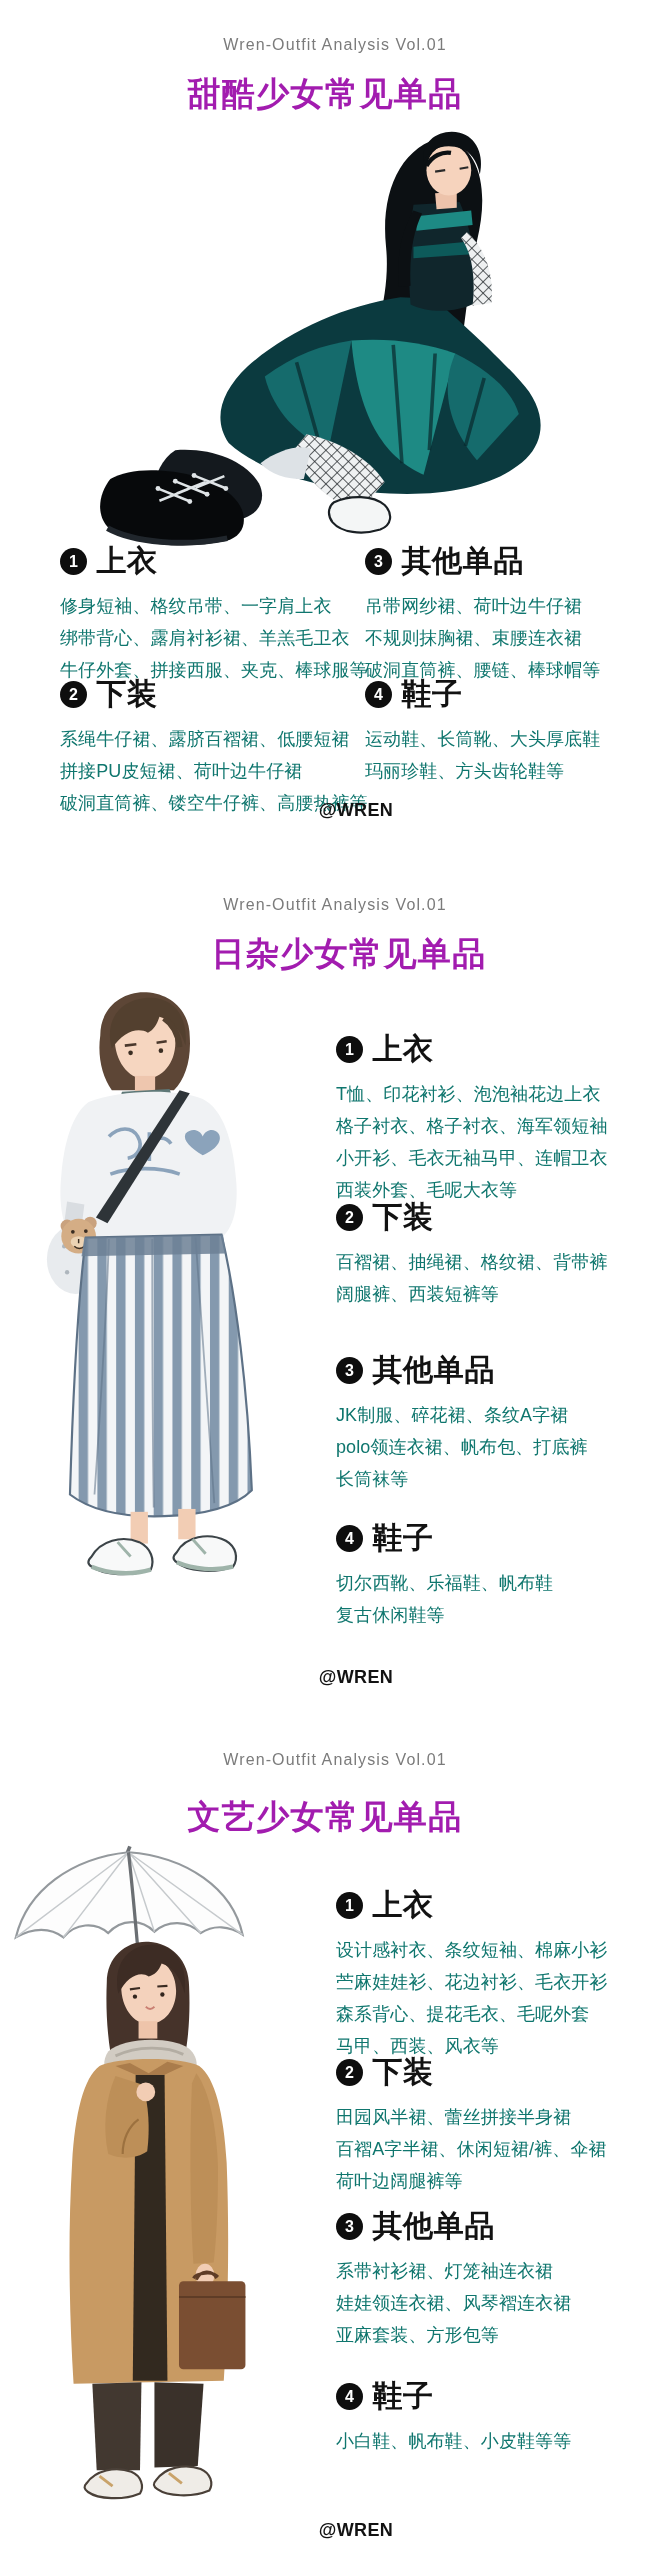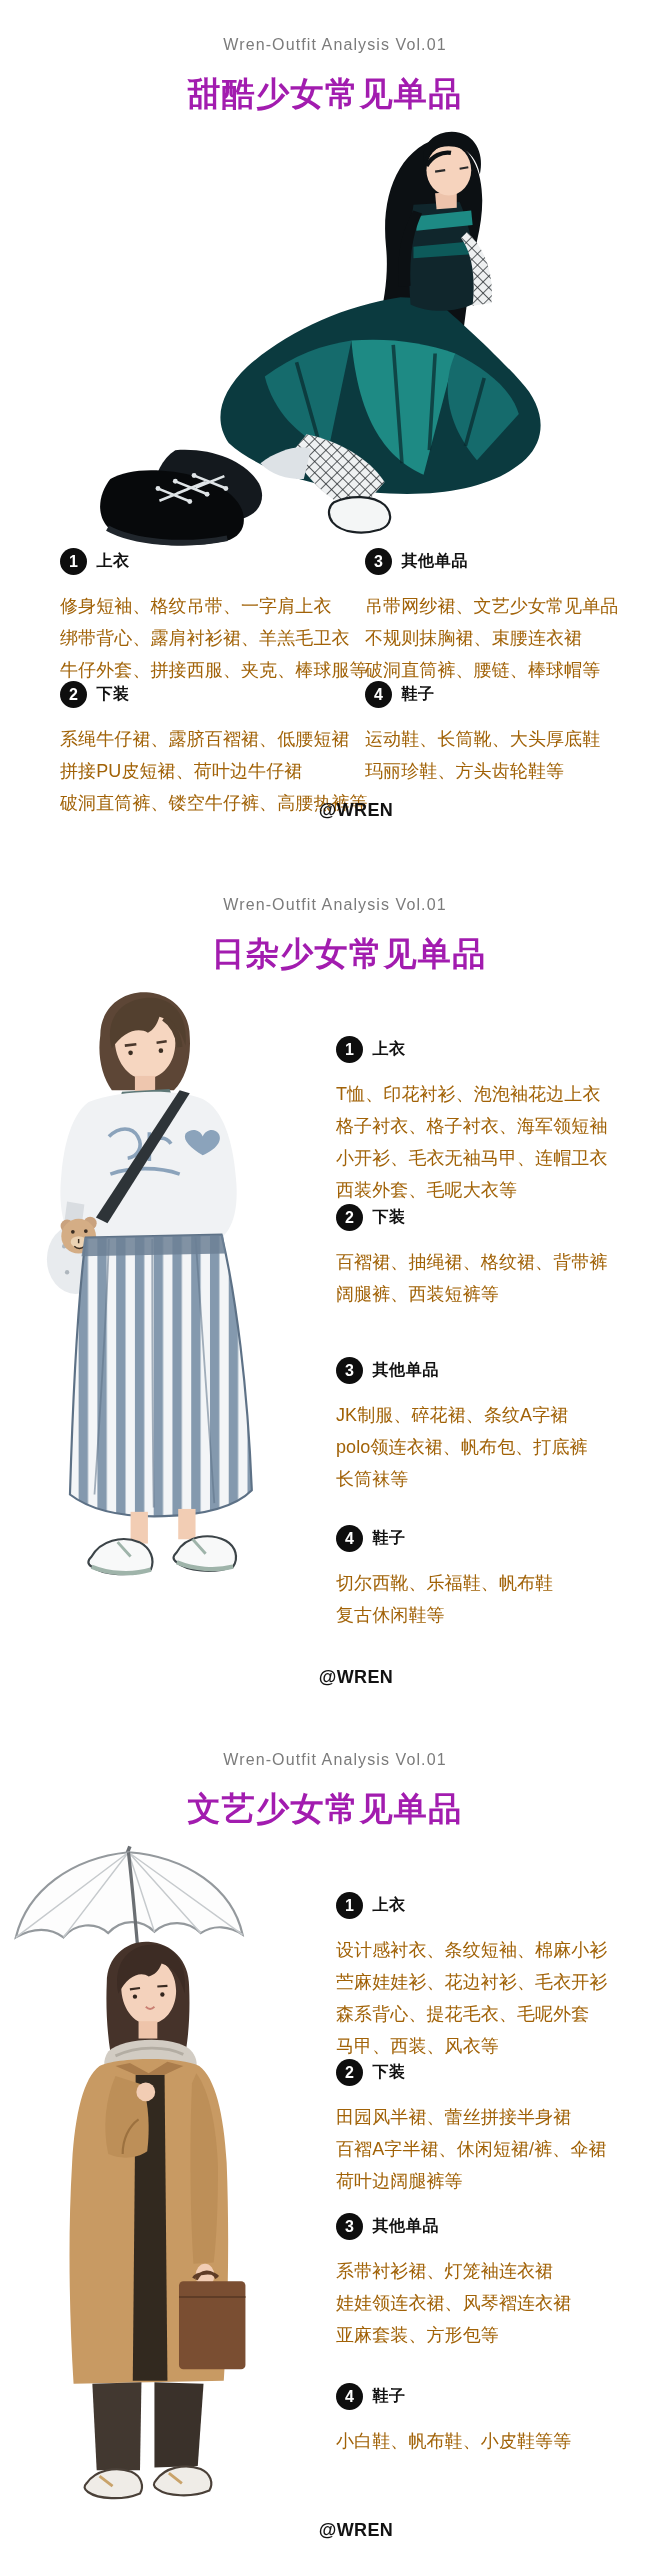--- a/index.html
+++ b/index.html
@@ -11,23 +11,23 @@
          font-size:16px; letter-spacing:1.1px; color:#7b7b7b;padding-left:20px; }
   .s-title { position:absolute; left:0; width:100%; text-align:center;
              font-size:33px; font-weight:bold; color:#a21caf; letter-spacing:1.4px; }
   .illus { position:absolute; }
   .illus svg { display:block; }
   .block { position:absolute; }
   .block-head { display:flex; align-items:center; gap:9.4px; height:29px; }
   .badge { width:27px; height:27px; border-radius:50%; background:#0e0e0e; color:#ffffff;
            display:flex; align-items:center; justify-content:center;
            font-size:16px; font-weight:bold; flex:0 0 27px; }
-  .block-label { font-size:16px; font-weight:bold; color:#121212; letter-spacing:0.7px;font-family:Liberation Mono, monospace; }
+  .block-label { font-size:30px; font-weight:bold; color:#121212; letter-spacing:0.7px;font-family:Liberation Mono, monospace; }
   .lines { margin-top:13.7px; }
-  .line { font-size:18px; line-height:32px; color:#a16207; letter-spacing:0.1px; white-space:nowrap; }
+  .line { font-size:18px; line-height:32px; color:#0f766e; letter-spacing:0.1px; white-space:nowrap; }
   .wren { position:absolute; left:0; width:100%; text-align:center;
           font-size:18px; font-weight:bold; color:#121212; letter-spacing:0.4px;margin-left:31px; }
 </style>
 </head>
 <body>
 
 <div class="page">
 
   <section class="panel" style="top:0;height:856px;">
     <div class="vol" style="top:36px;">Wren-Outfit Analysis Vol.01</div>
@@ -103,21 +103,21 @@
         <div class="line">破洞直筒裤、镂空牛仔裤、高腰热裤等</div>
       </div>
     </div>
 
     <div class="block" style="left:365px;top:547px;width:285px;">
       <div class="block-head">
         <span class="badge">3</span>
         <span class="block-label">其他单品</span>
       </div>
       <div class="lines">
-        <div class="line">吊带网纱裙、文艺少女常见单品</div>
+        <div class="line">吊带网纱裙、荷叶边牛仔裙</div>
         <div class="line">不规则抹胸裙、束腰连衣裙</div>
         <div class="line">破洞直筒裤、腰链、棒球帽等</div>
       </div>
     </div>
 
     <div class="block" style="left:365px;top:680px;width:285px;">
       <div class="block-head">
         <span class="badge">4</span>
         <span class="block-label">鞋子</span>
       </div>
@@ -238,21 +238,21 @@
         <div class="line">切尔西靴、乐福鞋、帆布鞋</div>
         <div class="line">复古休闲鞋等</div>
       </div>
     </div>
 
     <div class="wren" style="top:811px;">@WREN</div>
   </section>
 
   <section class="panel" style="top:1708px;height:868px;">
     <div class="vol" style="top:43px;">Wren-Outfit Analysis Vol.01</div>
-    <h1 class="s-title" style="top:79px;">文艺少女常见单品</h1>
+    <h1 class="s-title" style="top:87px;">文艺少女常见单品</h1>
 
     <div class="illus" style="left:7.2px;top:137px;width:318px;height:686px;">
       <svg viewBox="0 0 440 950" width="318" height="686">
         <g>
           <path d="M166,12 L170,2" stroke="#6b6f73" stroke-width="5"></path>
           <path d="M168,10 C90,18 28,62 12,128 C36,114 60,114 78,128 C94,108 122,106 140,122 C158,102 186,102 204,120 C222,104 250,104 268,122 C286,110 308,112 326,124 C312,60 248,16 168,10 Z" fill="#fdfdfd" stroke="#94999d" stroke-width="3"></path>
           <path d="M168,10 L78,128 M168,10 L204,120 M168,10 L12,128 M168,10 L268,122 M168,10 L326,124" stroke="#c6cacd" stroke-width="2"></path>
           <path d="M168,10 C178,96 186,200 196,330" stroke="#6b6f73" stroke-width="4.5" fill="none"></path>
         </g>
         <path d="M138,190 C138,154 166,132 196,134 C228,136 252,160 252,196 C254,240 250,282 242,310 L148,312 C140,280 136,234 138,190 Z" fill="#46332a"></path>

